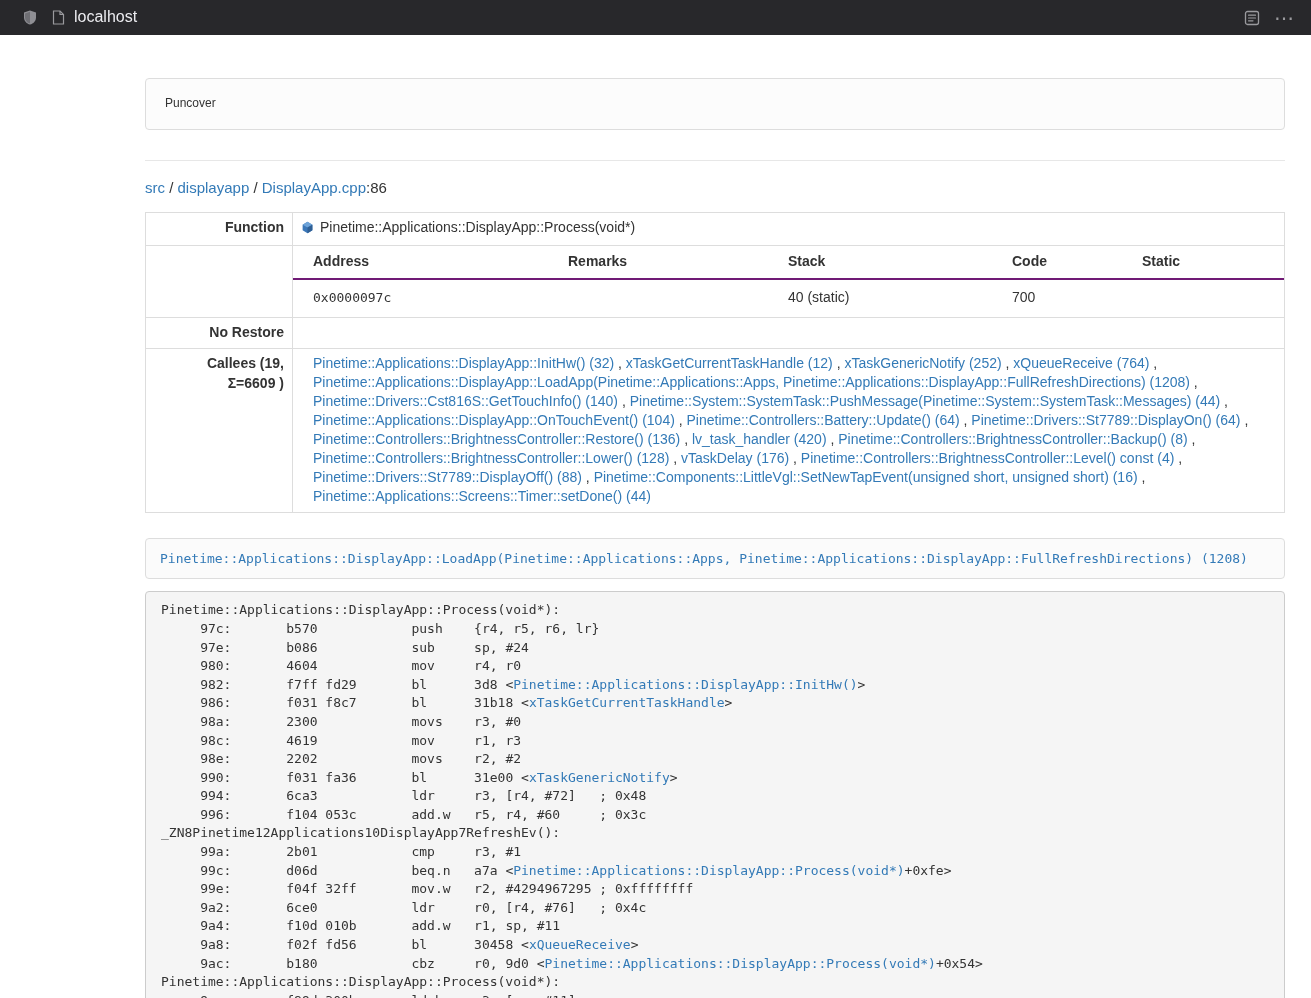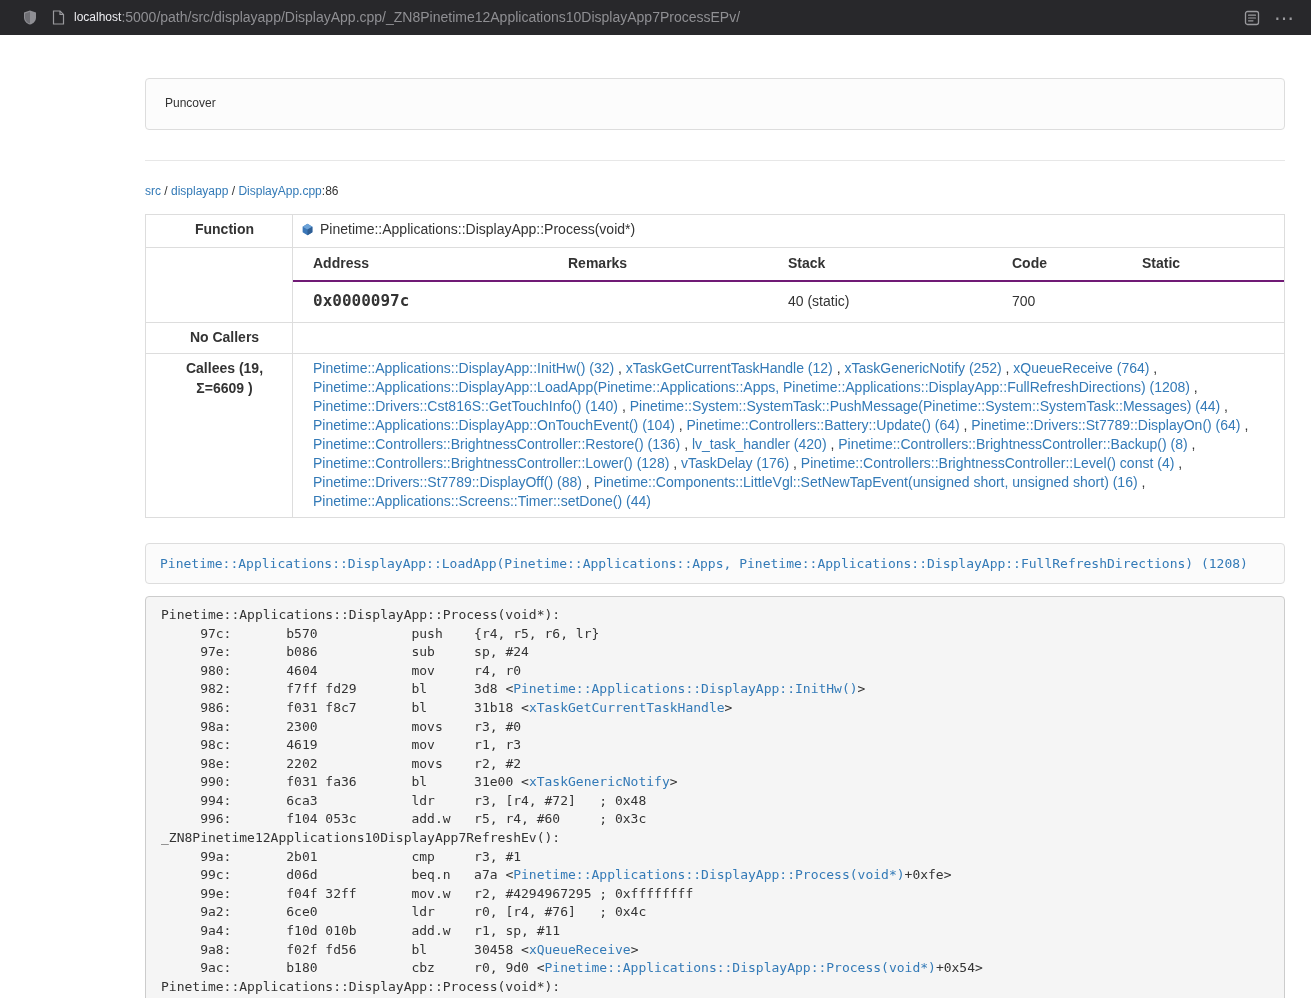--- a/index.html
+++ b/index.html
@@ -4,52 +4,52 @@
 <style>
   * { margin:0; padding:0; box-sizing:border-box; }
   html,body { width:1311px; height:998px; overflow:hidden; background:#ffffff;
               font-family:"Liberation Sans", sans-serif; color:#333; font-size:14px; line-height:1.42857; }
 
   
   .topbar { height:35px; background:#28282b; display:flex; align-items:center; }
   .tb-shield { margin-left:22px; display:flex; align-items:center; }
   .tb-url { flex:1; display:flex; align-items:center; margin-left:14px; overflow:hidden; white-space:nowrap; }
   .tb-page-icon { display:flex; align-items:center; margin-right:9px; }
-  .tb-url .host { color:#ececf0; font-size:12px; }
+  .tb-url .host { color:#ececf0; font-size:16px; }
   .tb-url .rest { color:#8f8f93; font-size:14px; }
   .tb-reader { display:flex; align-items:center; margin-right:14px; }
   .tb-menu { color:#9a9a9e; font-size:20px; line-height:1; margin-right:16px; letter-spacing:1px; cursor:default; }
 
   
   .container { width:1140px; margin:43px 0 0 145px; }
 
   .title-panel { height:52px; border:1px solid #ddd; border-radius:4px; background:#fcfcfc;
                  display:flex; align-items:center; padding:0 19px; font-size:12px; color:#333; }
 
   hr.sep { border:none; border-top:1px solid #e7e7e7; margin:30px 0 0 0; }
 
-  .breadcrumb { margin-top:22px; font-size:12px; color:#333; }
+  .breadcrumb { margin-top:16px; font-size:15px; color:#333; }
 
   a.lnk { color:#337ab7; text-decoration:none; }
 
   
   .ftable { margin-top:14px; width:100%; border-collapse:collapse; font-size:14px; }
-  .ftable > tbody > tr > th.lcol { width:147px; border:1px solid #ddd; text-align:center; vertical-align:top;
+  .ftable > tbody > tr > th.lcol { width:147px; border:1px solid #ddd; text-align:right; vertical-align:top;
                                    padding:5px 8px 5px 19px; font-weight:bold; }
   .ftable > tbody > tr > td.rcol { border:1px solid #ddd; padding:5px 8px; vertical-align:top; }
   .ftable > tbody > tr > td.nested-wrap { padding:0; }
 
   .fn-icon { display:inline-block; vertical-align:-2px; margin-right:6px; }
 
   .ntable { width:100%; border-collapse:collapse; font-size:14px; }
   .ntable col.c1 { width:255px; } .ntable col.c2 { width:220px; }
   .ntable col.c3 { width:224px; } .ntable col.c4 { width:130px; }
   .ntable th { text-align:left; font-weight:bold; padding:6px 12px 6px 20px; border-bottom:2px solid #701a75; }
   .ntable td { padding:8px 12px 9px 20px; }
-  .mono { font-family:"DejaVu Sans Mono", monospace; font-size:16px;font-weight:bold; }
+  .mono { font-family:"DejaVu Sans Mono", monospace; font-size:13px; }
 
   td.callees { line-height:19px; padding:5px 10px 6px 20px !important; }
 
   
   .highlight-box { margin-top:25px; border:1px solid #ddd; border-radius:4px; background:#fbfbfb;
                    padding:10px 14px; font-family:"DejaVu Sans Mono", monospace; font-size:13px; line-height:19px; }
 
   
   pre.disasm { margin-top:12px; background:#f5f5f5; border:1px solid #ccc; border-radius:4px;
                padding:9px 15px; font-family:"DejaVu Sans Mono", monospace; font-size:13px; line-height:18.6px;
@@ -67,21 +67,20 @@
       </svg>
   </span>
   <div class="tb-url">
     <span class="tb-page-icon">
       <svg width="13" height="15" viewBox="0 0 13 15">
           <path d="M1.5 1h6.5L11.5 4.5V14h-10z" fill="none" stroke="#9a9a9e" stroke-width="1.2"></path>
           <path d="M8 1v3.5h3.5" fill="none" stroke="#9a9a9e" stroke-width="1.2"></path>
         </svg>
     </span>
       <span class="host">localhost</span>
-      <span class="rest">:5000/path/src/displayapp/DisplayApp.cpp/_ZN8Pinetime12Applications10DisplayApp7ProcessEPv/</span>
   </div>
   <span class="tb-reader">
     <svg width="16" height="16" viewBox="0 0 16 16">
         <rect x="1.5" y="1.5" width="13" height="13" rx="2" fill="none" stroke="#9a9a9e" stroke-width="1.3"></rect>
         <path d="M4.5 5.2h7M4.5 8h7M4.5 10.8h4.5" stroke="#9a9a9e" stroke-width="1.2" stroke-linecap="round"></path>
       </svg>
   </span>
   <span class="tb-menu">⋯</span>
 </div>
 
@@ -137,21 +136,21 @@
                 <td>40 (static)</td>
                 <td>700</td>
                 <td></td>
               </tr>
             </tbody>
           </table>
         </td>
       </tr>
 
       <tr>
-        <th class="lcol">No Callers</th>
+        <th class="lcol">No Restore</th>
         <td class="rcol"></td>
       </tr>
 
       <tr>
         <th class="lcol">Callees (19, Σ=6609 )</th>
         <td class="rcol callees" id="callees-cell"><a href="#" class="lnk">Pinetime::Applications::DisplayApp::InitHw() (32)</a> , <a href="#" class="lnk">xTaskGetCurrentTaskHandle (12)</a> , <a href="#" class="lnk">xTaskGenericNotify (252)</a> , <a href="#" class="lnk">xQueueReceive (764)</a> , <a href="#" class="lnk">Pinetime::Applications::DisplayApp::LoadApp(Pinetime::Applications::Apps, Pinetime::Applications::DisplayApp::FullRefreshDirections) (1208)</a> , <a href="#" class="lnk">Pinetime::Drivers::Cst816S::GetTouchInfo() (140)</a> , <a href="#" class="lnk">Pinetime::System::SystemTask::PushMessage(Pinetime::System::SystemTask::Messages) (44)</a> , <a href="#" class="lnk">Pinetime::Applications::DisplayApp::OnTouchEvent() (104)</a> , <a href="#" class="lnk">Pinetime::Controllers::Battery::Update() (64)</a> , <a href="#" class="lnk">Pinetime::Drivers::St7789::DisplayOn() (64)</a> , <a href="#" class="lnk">Pinetime::Controllers::BrightnessController::Restore() (136)</a> , <a href="#" class="lnk">lv_task_handler (420)</a> , <a href="#" class="lnk">Pinetime::Controllers::BrightnessController::Backup() (8)</a> , <a href="#" class="lnk">Pinetime::Controllers::BrightnessController::Lower() (128)</a> , <a href="#" class="lnk">vTaskDelay (176)</a> , <a href="#" class="lnk">Pinetime::Controllers::BrightnessController::Level() const (4)</a> , <a href="#" class="lnk">Pinetime::Drivers::St7789::DisplayOff() (88)</a> , <a href="#" class="lnk">Pinetime::Components::LittleVgl::SetNewTapEvent(unsigned short, unsigned short) (16)</a> , <a href="#" class="lnk">Pinetime::Applications::Screens::Timer::setDone() (44)</a></td>
       </tr>
     </tbody>
   </table>
 

